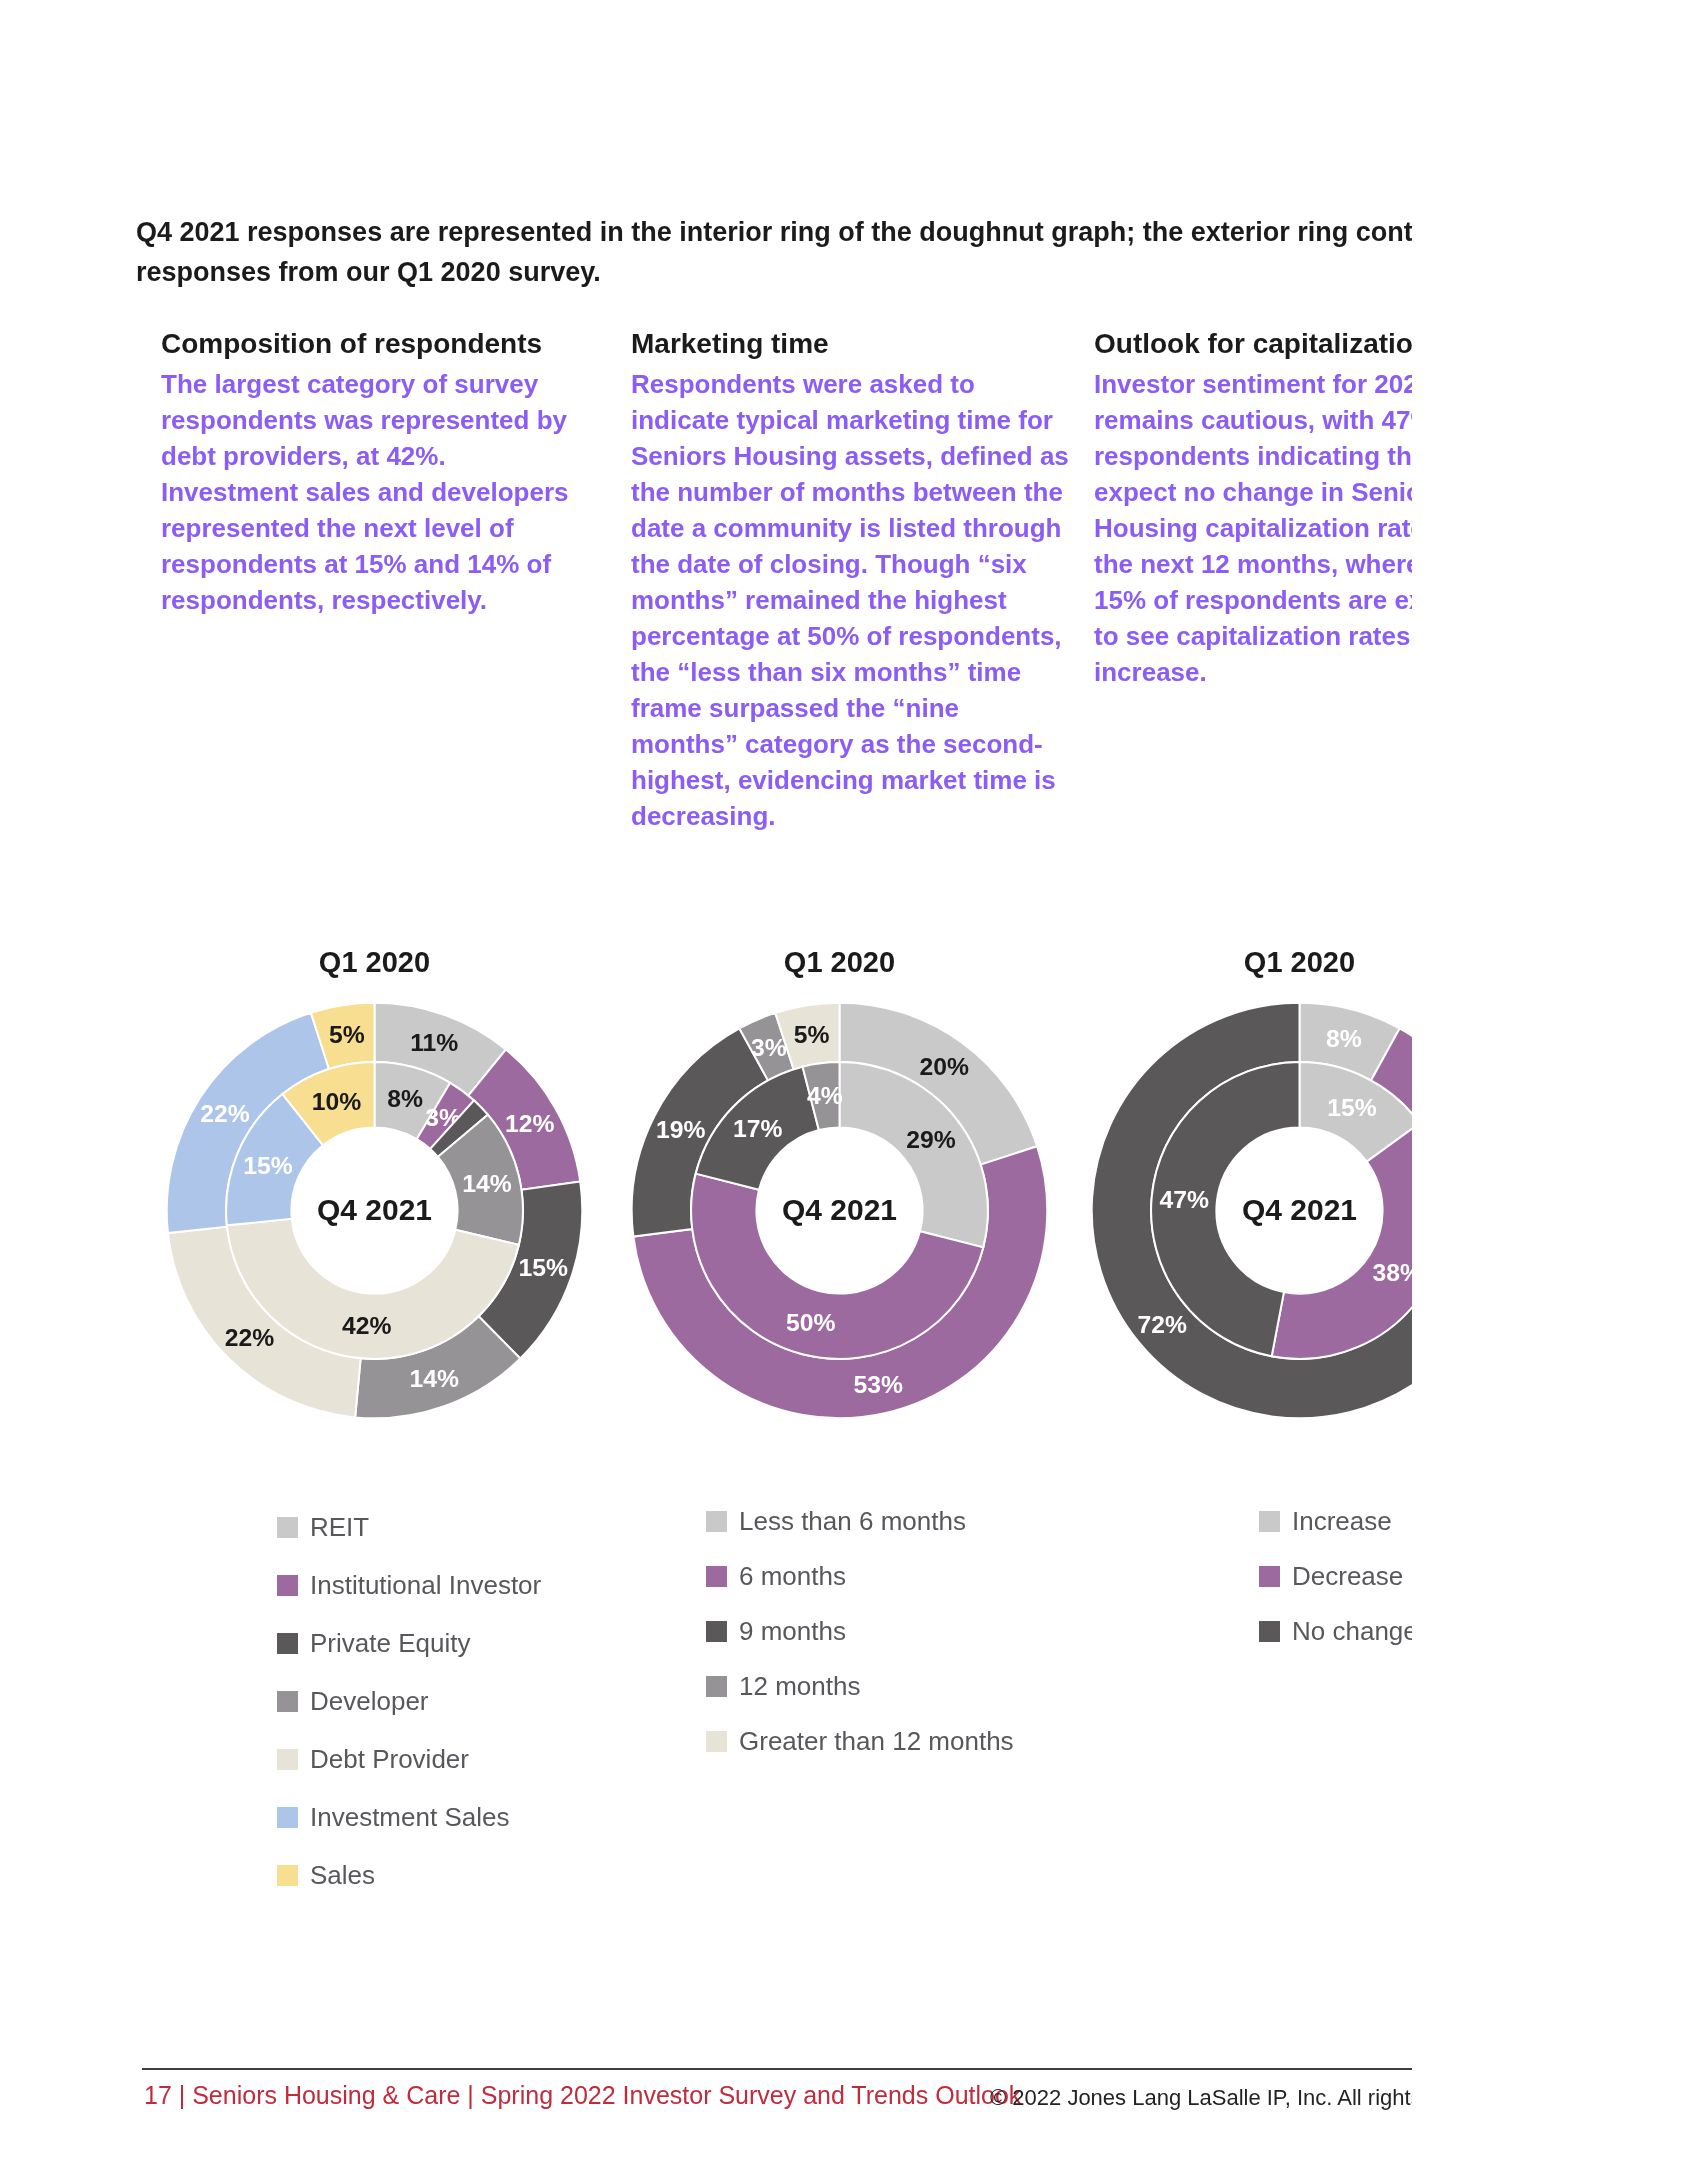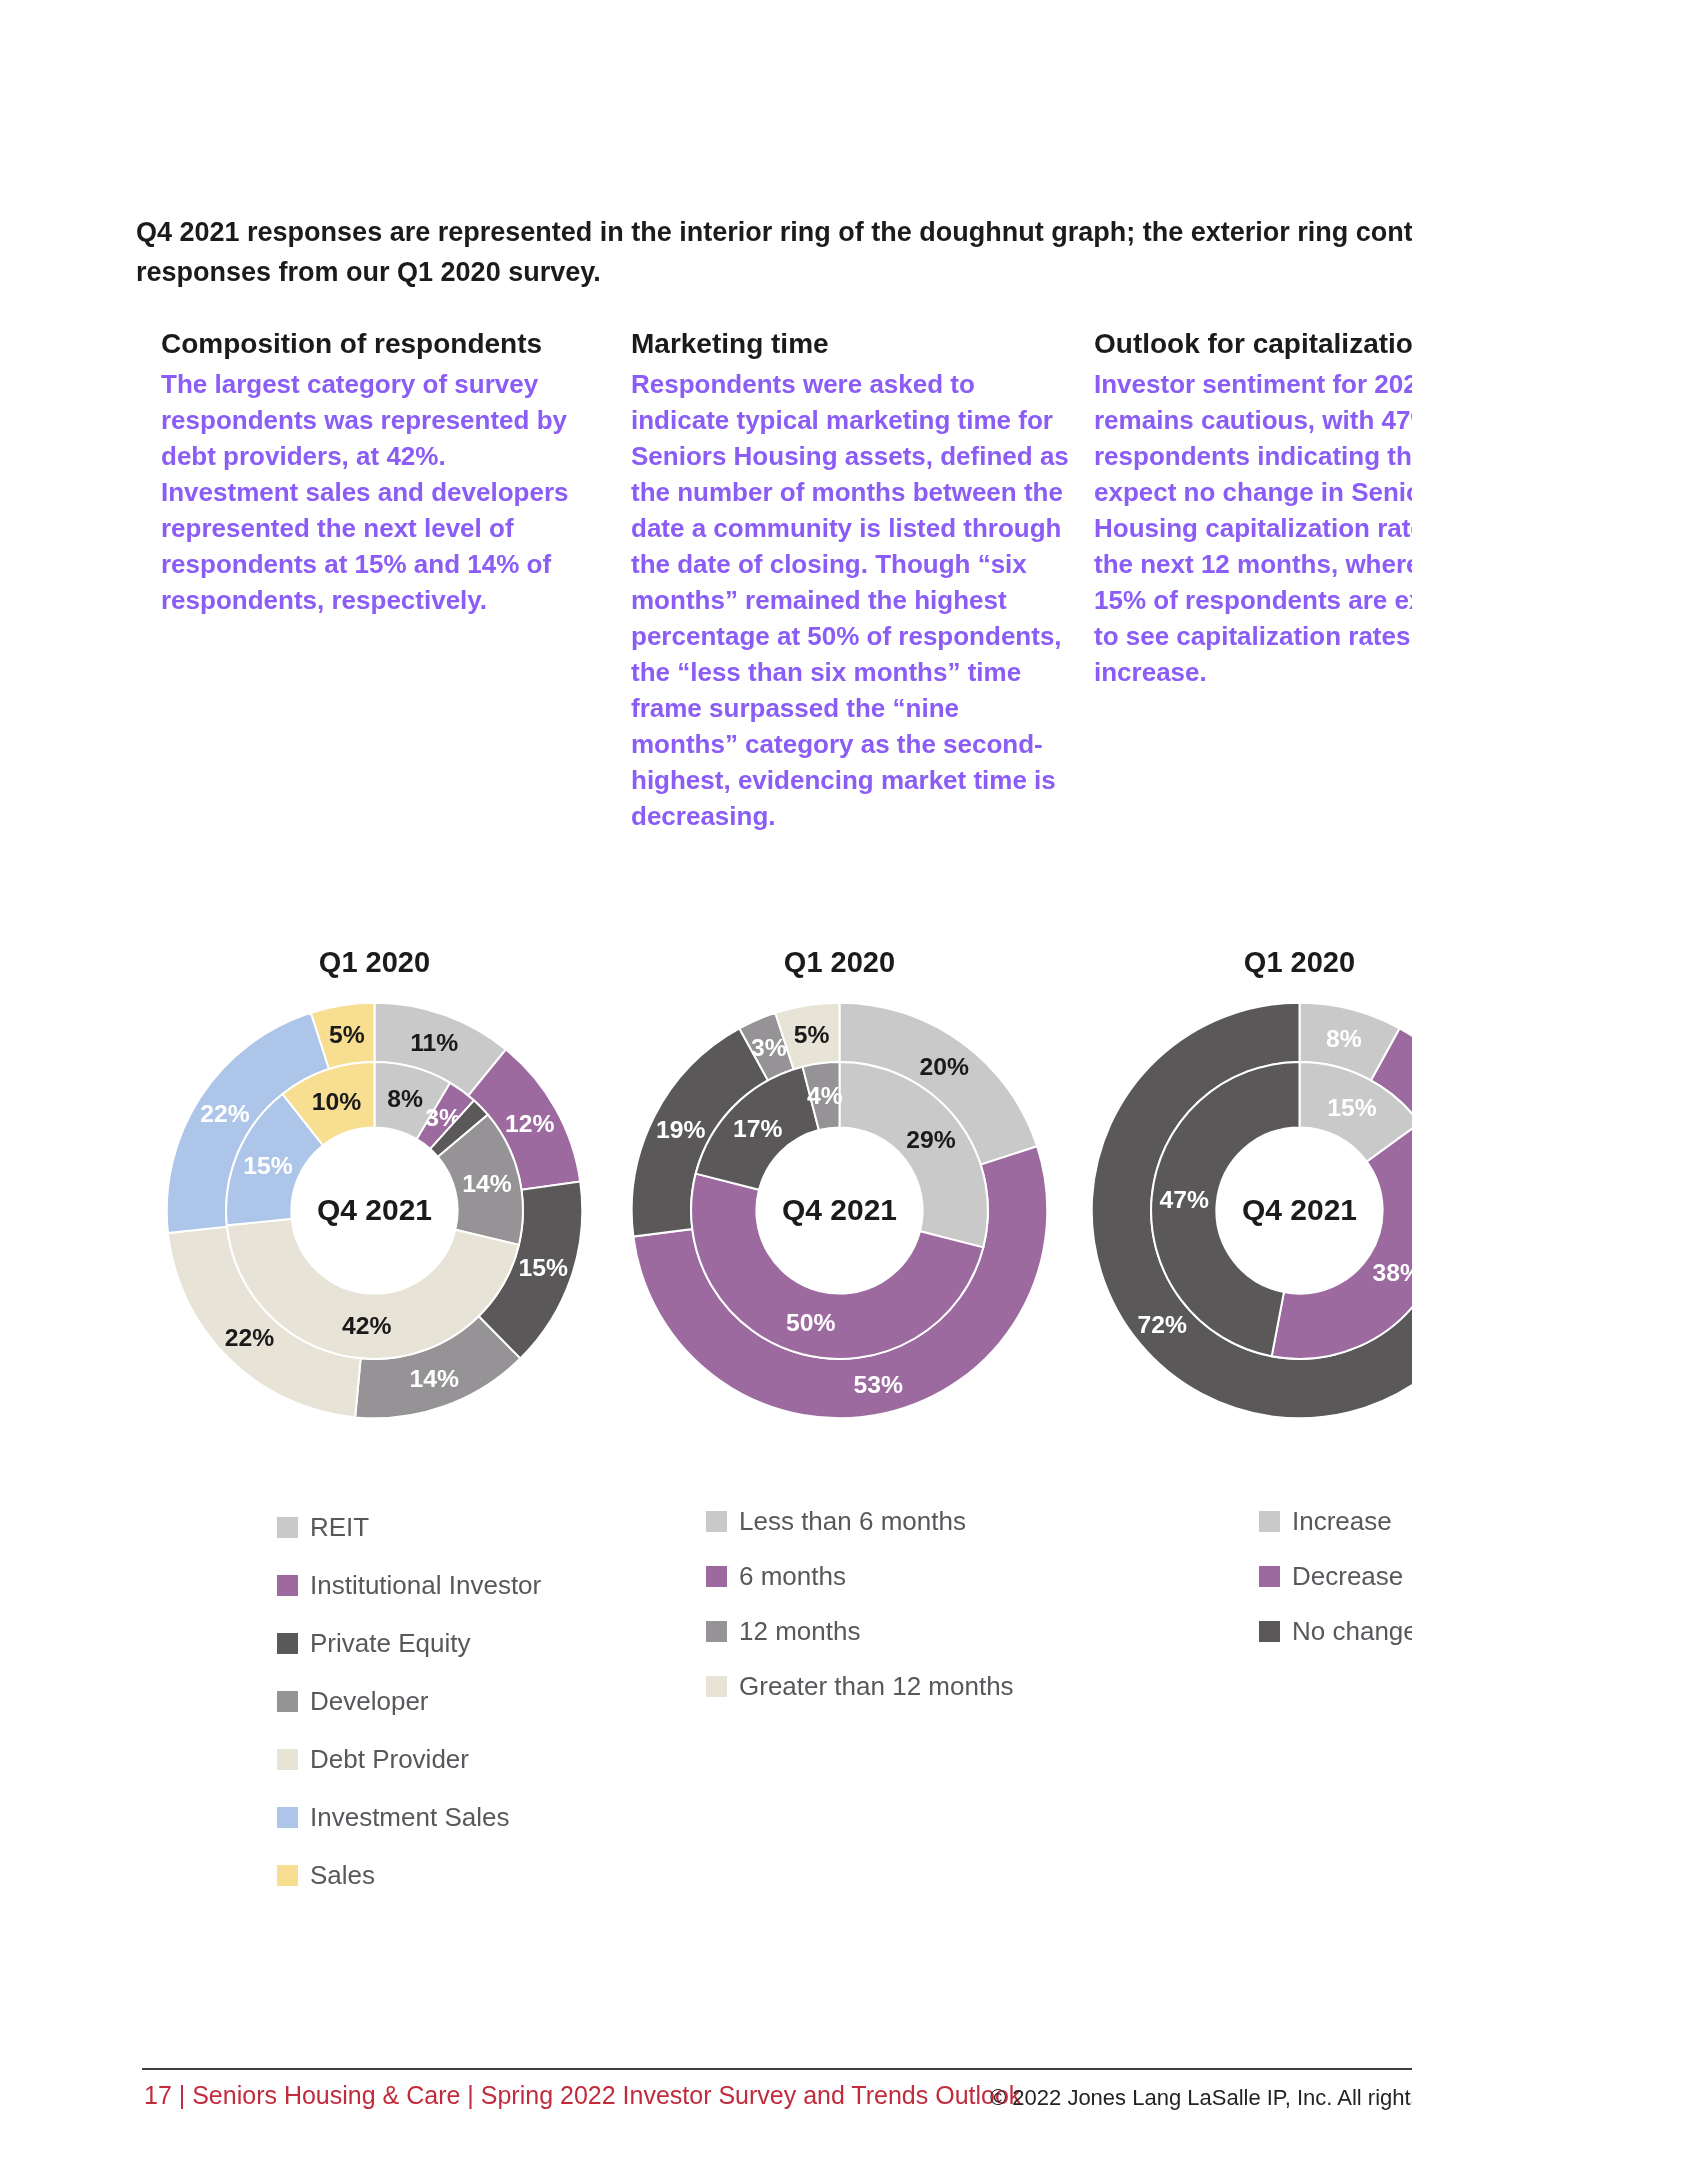--- a/index.html
+++ b/index.html
@@ -168,20 +168,24 @@
   <div class="legend legend-1">
       <div class="legend-item">
         <span class="swatch" style="background: rgb(202, 201, 201);"></span>
         <span class="legend-label">Less than 6 months</span>
       </div>
       <div class="legend-item">
         <span class="swatch" style="background: rgb(157, 106, 160);"></span>
         <span class="legend-label">6 months</span>
       </div>
       <div class="legend-item">
+        <span class="swatch" style="background: rgb(91, 88, 90);"></span>
+        <span class="legend-label">9 months</span>
+      </div>
+      <div class="legend-item">
         <span class="swatch" style="background: rgb(150, 147, 150);"></span>
         <span class="legend-label">12 months</span>
       </div>
       <div class="legend-item">
         <span class="swatch" style="background: rgb(232, 227, 215);"></span>
         <span class="legend-label">Greater than 12 months</span>
       </div>
     </div>
   <div class="legend legend-2">
       <div class="legend-item">

